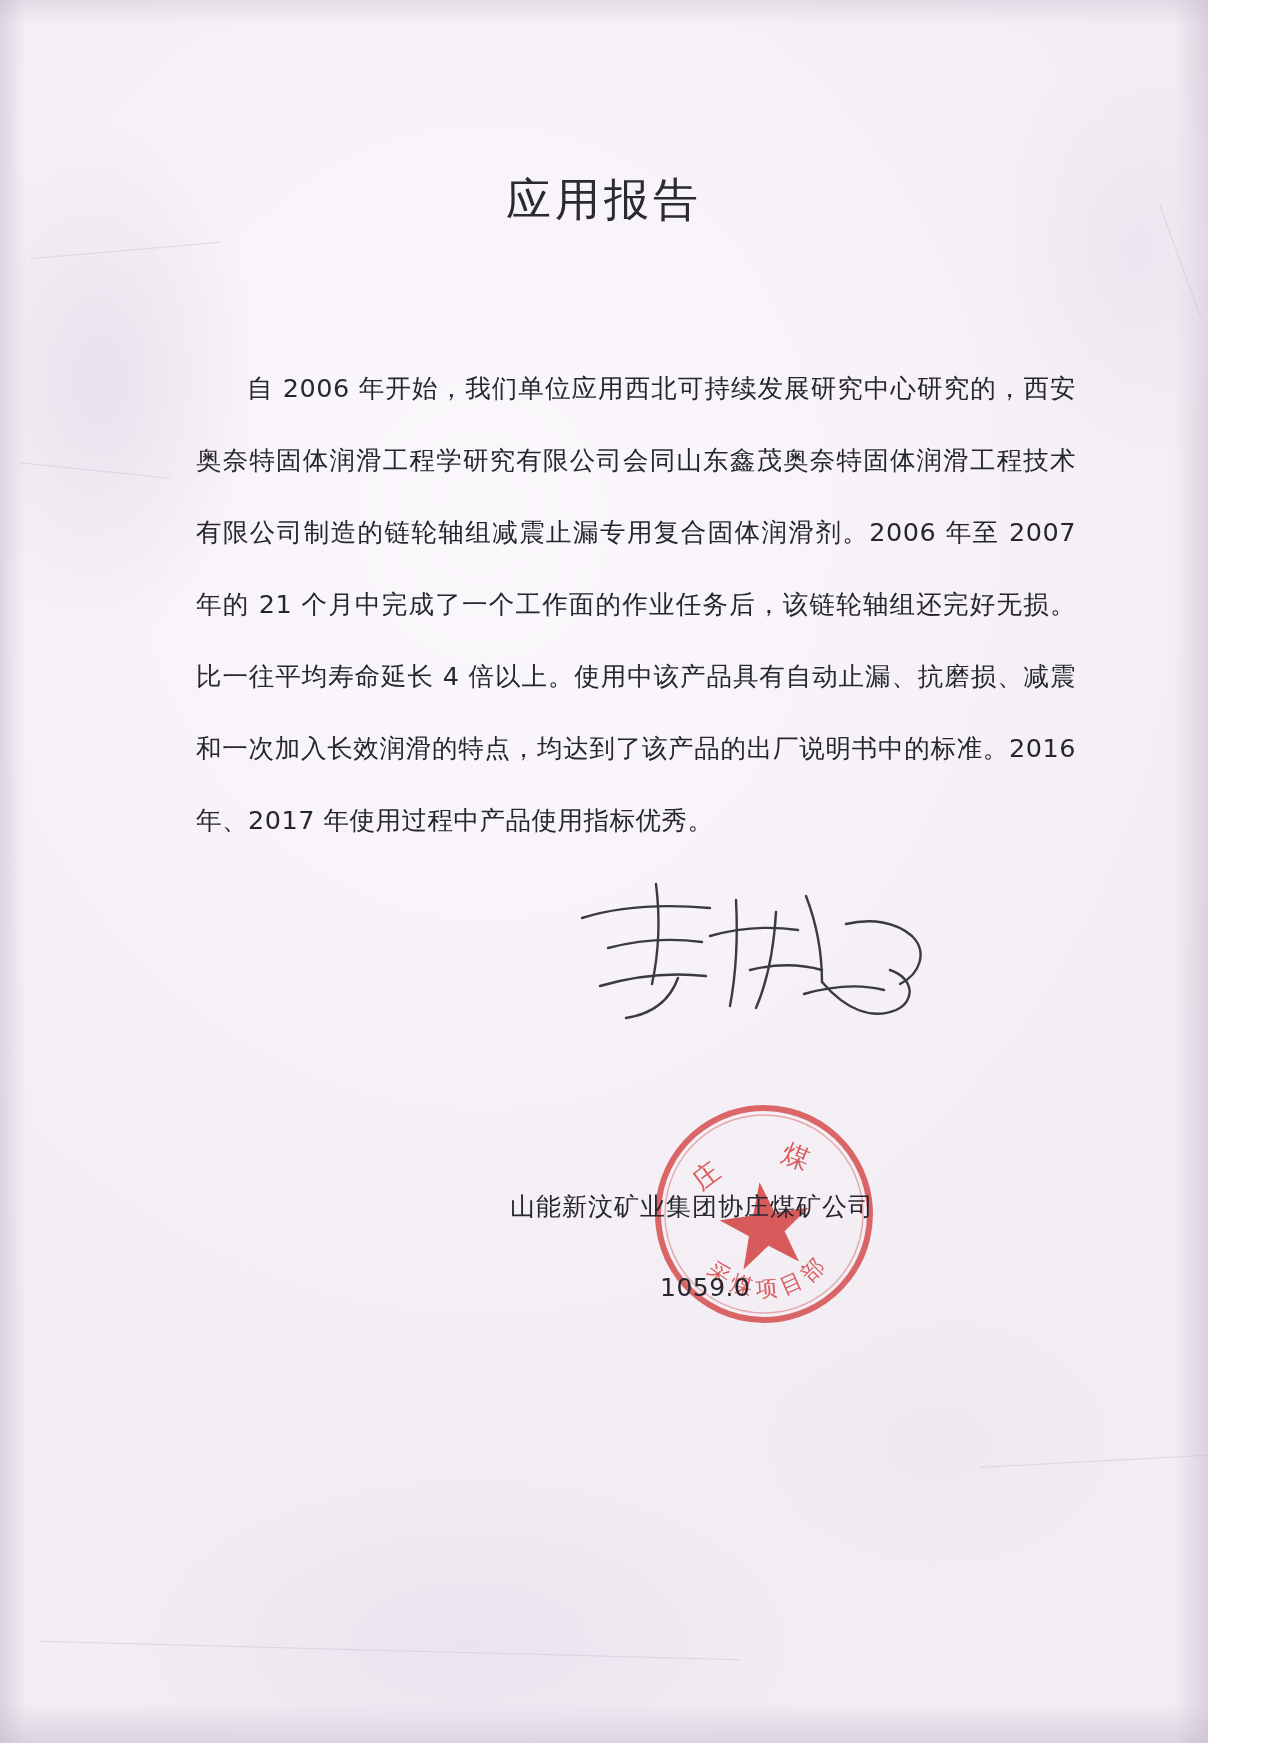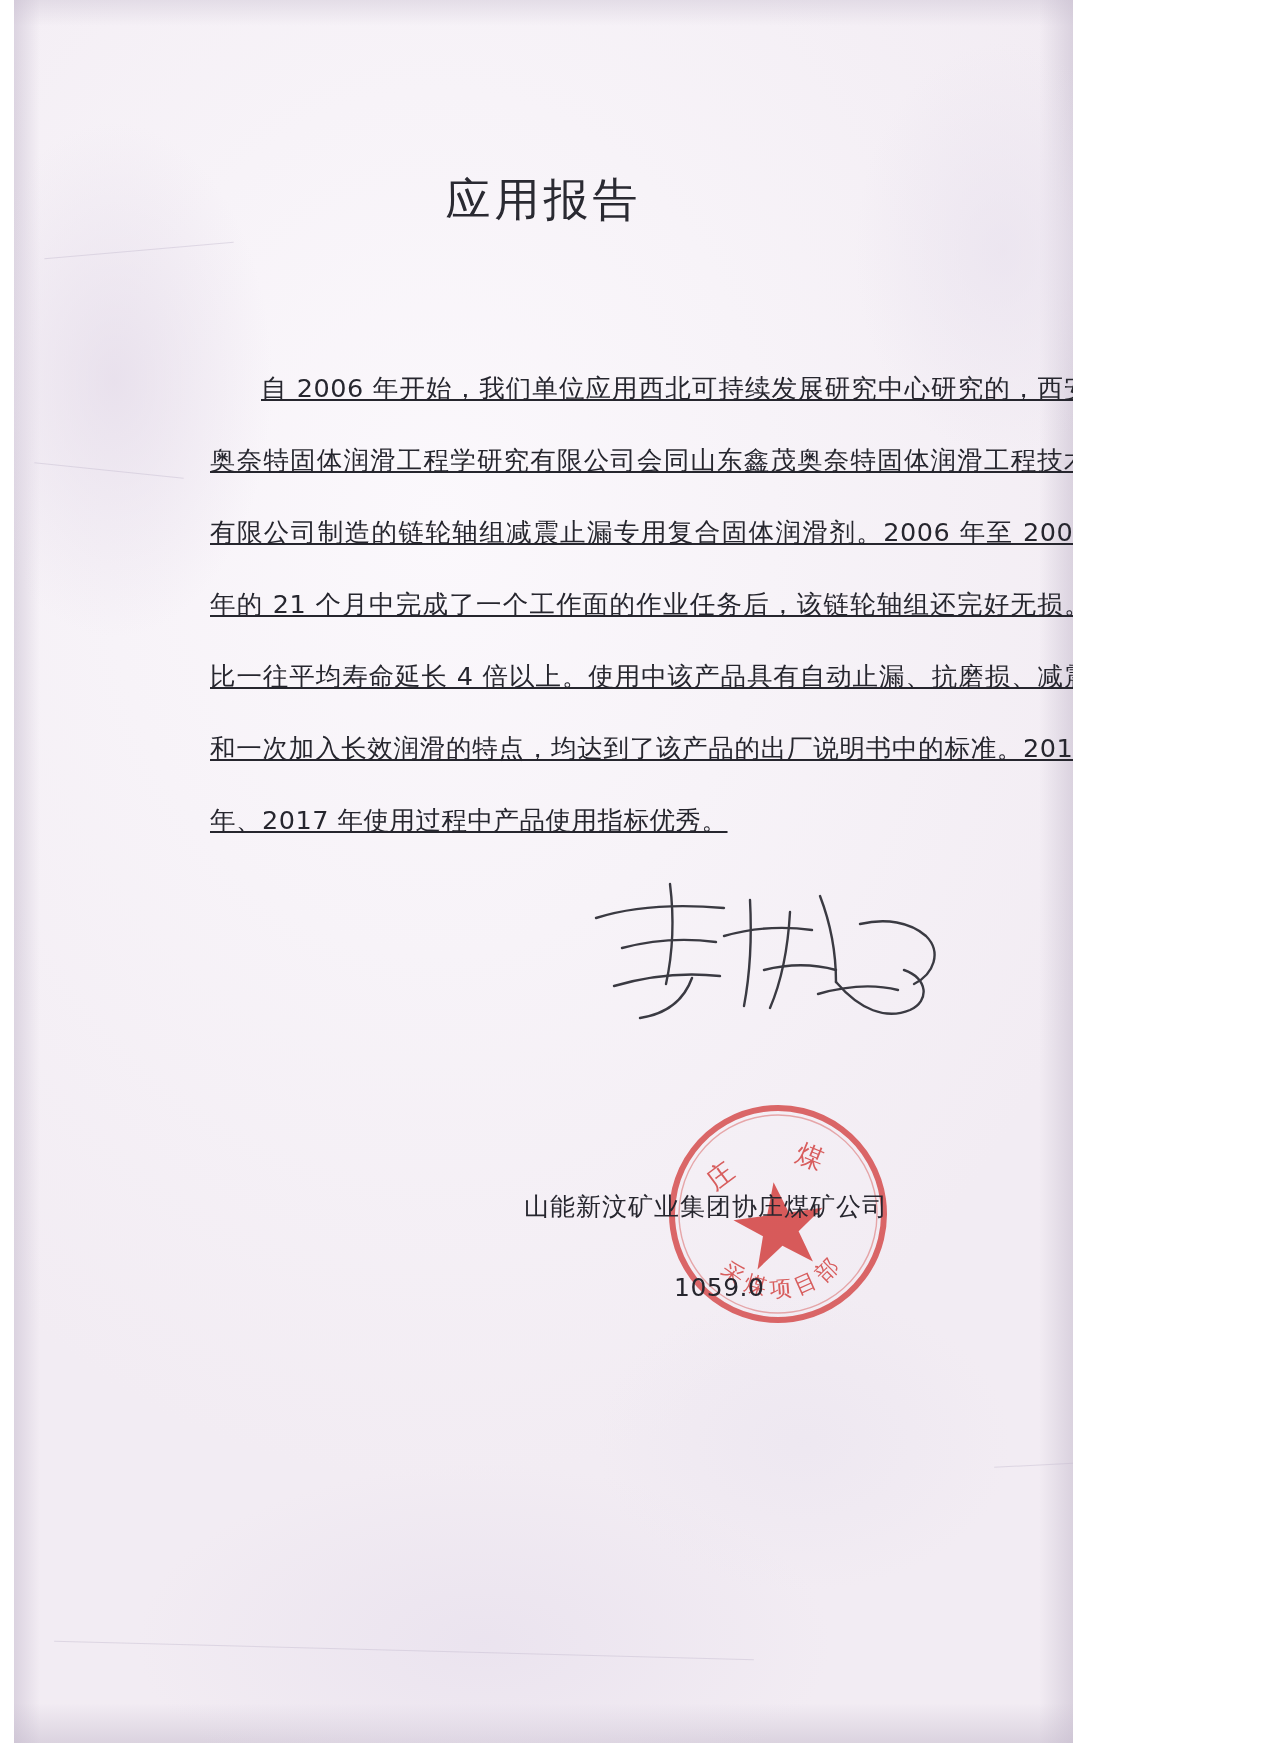--- a/index.html
+++ b/index.html
@@ -11,27 +11,26 @@
   body {
     width: 1268px;
     height: 1743px;
     font-family: "Liberation Serif", "DejaVu Serif", serif;
     overflow: hidden;
   }
 
   
   .page {
     position: relative;
-    width: 1059px;
+    width: 1208px;
     height: 1743px;
     background:
       radial-gradient(ellipse 70% 55% at 40% 30%, #fbf8fc 0%, #f7f3f8 45%, #f2ecf3 100%),
       linear-gradient(180deg, #f8f4f9 0%, #f4eff5 50%, #efe9f1 100%);
     overflow: hidden;
-    margin-left: 14px;
   }
 
   
   .blotch {
     position: absolute;
     border-radius: 50%;
     pointer-events: none;
   }
   .b1 { left: -60px;  top: 120px;  width: 320px; height: 520px;
         background: radial-gradient(ellipse at center, rgba(228,219,233,.75) 0%, rgba(228,219,233,0) 70%); }
@@ -84,21 +83,20 @@
     top: 352px;
     left: 196px;
     width: 880px;
     font-family: "DejaVu Sans", "Liberation Sans", sans-serif;
     font-size: 25.5px;
     line-height: 72px;
     color: #26262e;
     text-align: justify;
     text-justify: inter-ideograph;
     letter-spacing: .5px;
-    text-decoration: underline;
   }
   .body-block p {
     margin: 0;
     text-indent: 2em;
   }
 
   
   .signature {
     position: absolute;
     left: 560px;

